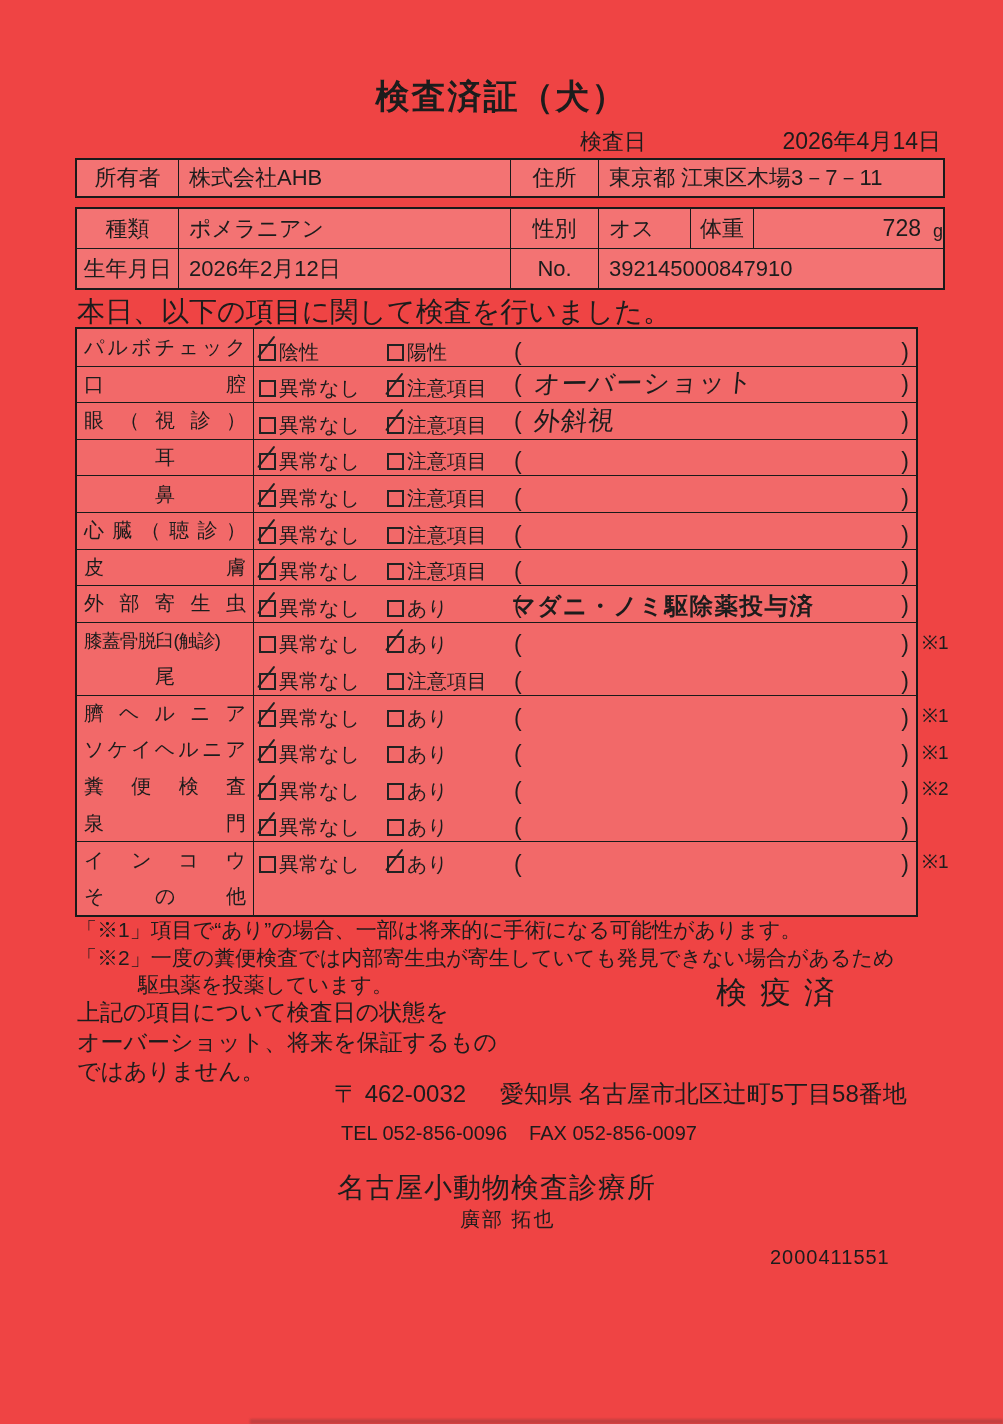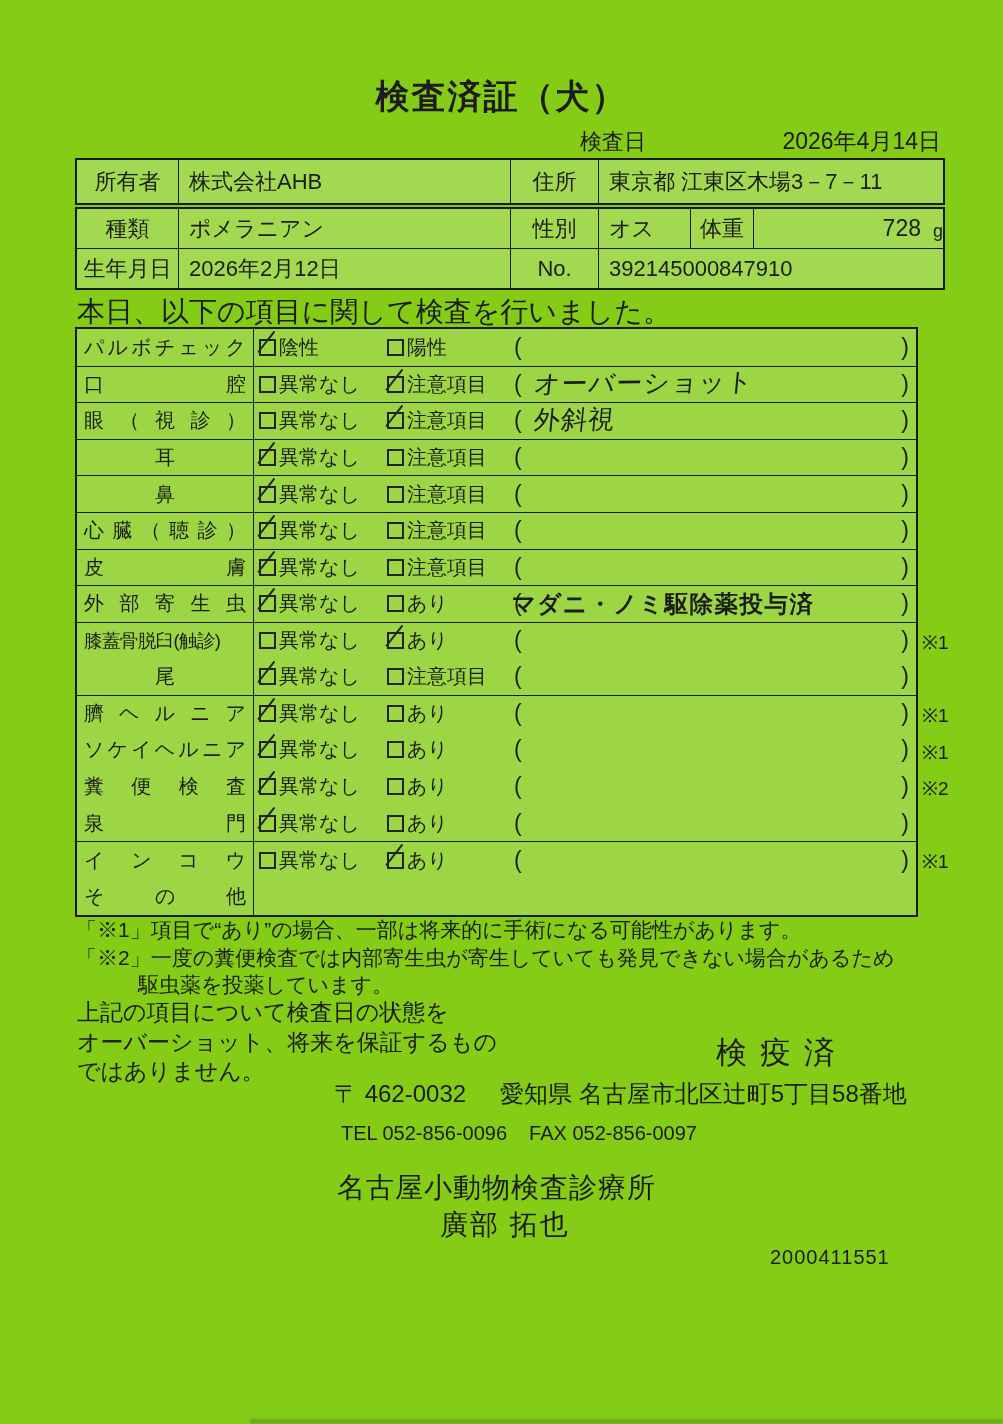--- a/index.html
+++ b/index.html
@@ -1,18 +1,18 @@
 <!DOCTYPE html>
 <html><head>
 <meta charset="utf-8">
 <style>
   html,body{margin:0;padding:0;background:#e8e8e6;}
   #page{
     position:relative; width:1003px; height:1424px; margin:0 auto;
-    background:#84cc16; overflow:hidden; color:#1c1c1c;
+    background:#ef4444; overflow:hidden; color:#1c1c1c;
     font-family:"Liberation Sans", sans-serif;
   }
   
   .doc-title{
     position:absolute; top:74px; left:0; width:100%;
     text-align:center; font-size:34px; font-weight:700; letter-spacing:2px;
   }
   .exam-date-label{ position:absolute; top:127px; left:580px; font-size:22px; }
   .exam-date-value{ position:absolute; top:126px; right:62px; font-size:23px; }
 
@@ -24,21 +24,21 @@
   }
   .kv-row{ display:flex; align-items:stretch; }
   .kv-row + .kv-row{ border-top:1.5px solid #1a1a1a; }
   .kv-cell{
     display:flex; align-items:center; box-sizing:border-box;
     font-size:22px; padding:0 10px; overflow:hidden; white-space:nowrap;
   }
   .kv-cell + .kv-cell{ border-left:1.5px solid #1a1a1a; }
   .kv-cell.hd{ justify-content:center; padding:0 4px; }
   .owner-table{ top:158px; }
-  .owner-table .kv-row{ height:43px; }
+  .owner-table .kv-row{ height:36px; }
   .info-table{ top:207px; }
   .info-table .kv-row{ height:39px; }
   .w-label1{ width:101px; }
   .w-value1{ width:332px; }
   .w-label2{ width:88px; }
   .w-value2{ flex:1; }
   .w-sex{ width:92px; }
   .w-weight-hd{ width:63px; }
   .weight-cell{ flex:1; display:flex; justify-content:flex-end; align-items:center; padding-right:0; }
   .weight-num{ font-size:23px; }
@@ -53,21 +53,21 @@
   }
   .exam-row{ display:flex; height:36.6px; box-sizing:border-box; }
   .exam-row + .exam-row{ border-top:1.5px solid #1a1a1a; }
   .exam-label-cell{
     width:177px; box-sizing:border-box; border-right:1.5px solid #1a1a1a;
     display:flex; align-items:center; padding:0 7px; font-size:20px; flex:none;
   }
   .exam-label-cell .just{ flex:1; display:flex; justify-content:space-between; }
   .exam-label-cell .ctr{ flex:1; text-align:center; }
   .exam-label-cell .lft{ flex:1; font-size:18.5px; letter-spacing:-0.6px; white-space:nowrap; }
-  .exam-content-cell{ flex:1; display:flex; align-items:center; padding-left:5px; min-width:0; }
+  .exam-content-cell{ flex:1; display:flex; align-items:flex-end; padding-left:5px; min-width:0; }
   .opt{ display:flex; align-items:center; font-size:20px; flex:none; }
   .opt-1{ width:128px; }
   .opt-2{ width:127px; }
   .cb{
     width:13px; height:13px; border:2px solid #222; position:relative;
     flex:none; margin-right:3px; background:transparent;
   }
   .cb.checked::after{
     content:''; position:absolute; left:-2px; bottom:0; width:27px; height:2.4px;
     background:#222; transform-origin:0 100%; transform:rotate(-52deg); border-radius:1px;
@@ -81,27 +81,27 @@
   }
   .paren-text.printed{
     font-weight:700; font-size:23.5px; margin-left:-10px; letter-spacing:1.5px;
   }
   .row-note{ position:absolute; left:calc(100% + 6px); font-size:19px; white-space:nowrap; }
 
   
   .footnotes{ position:absolute; left:76px; top:916px; font-size:21px; line-height:27.5px; }
   .footnote-indent{ padding-left:62px; }
   .disclaimer{ position:absolute; left:77px; top:998px; font-size:23px; line-height:29.5px; }
-  .stamp{ position:absolute; left:716px; top:1032px; font-size:31px; letter-spacing:13px; white-space:nowrap; }
+  .stamp{ position:absolute; left:716px; top:972px; font-size:31px; letter-spacing:13px; white-space:nowrap; }
   .addr-line{ position:absolute; left:334px; top:1078px; font-size:24px; white-space:nowrap; }
   .addr-line .gap{ display:inline-block; width:34px; }
   .tel-line{ position:absolute; left:341px; top:1122px; font-size:20px; white-space:nowrap; }
   .tel-line .gap{ display:inline-block; width:22px; }
   .clinic-name{ position:absolute; left:337px; top:1169px; font-size:28px; letter-spacing:1px; white-space:nowrap; }
-  .vet-name{ position:absolute; left:440px; top:1206px; font-size:28px; letter-spacing:2px; white-space:nowrap; }
+  .vet-name{ position:absolute; left:460px; top:1206px; font-size:20px; letter-spacing:2px; white-space:nowrap; }
   .serial-no{ position:absolute; left:770px; top:1246px; font-size:20px; letter-spacing:1px; }
 
   
   .scan-edge{
     position:absolute; left:250px; right:0; bottom:0; height:5px;
     background:rgba(45,45,45,0.22); filter:blur(1.2px);
   }
 </style>
 </head>
 <body>

